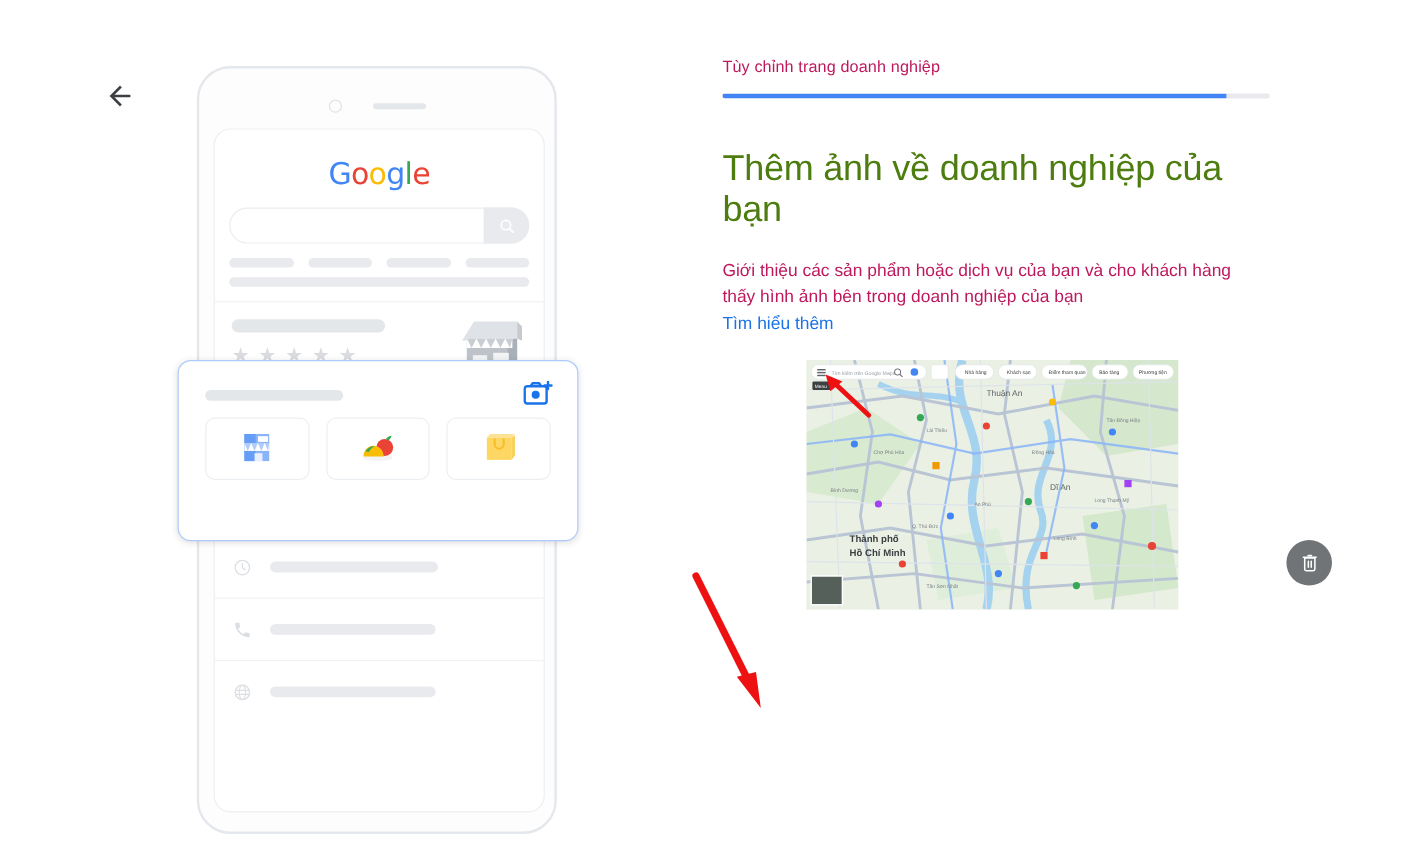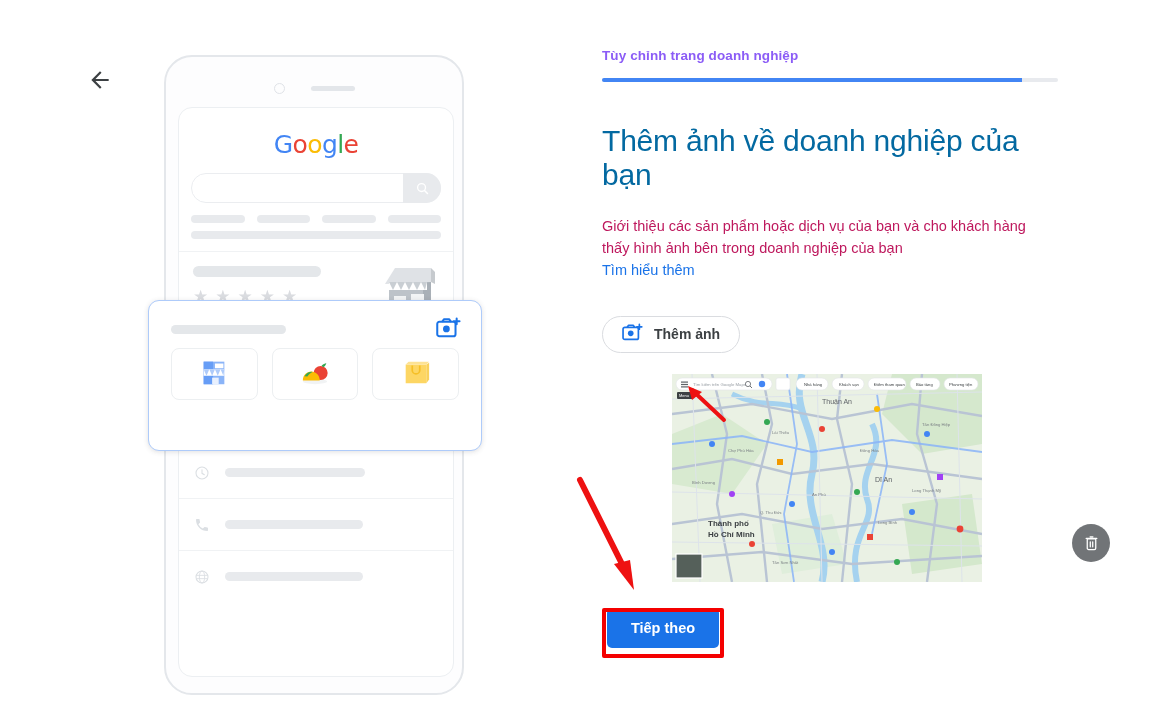--- a/index.html
+++ b/index.html
@@ -99,25 +99,25 @@
 
   .list-rows { margin-top: 50px; }
   .lrow { position: relative; display: flex; align-items: center; gap: 14px; padding: 0 14px; height: 52px; border-top: 1px solid #f0f2f4; }
   .lrow .licon { width: 18px; height: 18px; color:#dbdfe3; flex: 0 0 18px; display:flex;align-items:center;justify-content:center;}
   .lrow .lbars { flex: 1; }
   .lbar { height: 9px; border-radius: 5px; background: #e8eaed; }
   .map-thumb { position: absolute; right: 0; top: 0; width: 84px; height: 56px; background:#f1f3f4; overflow:hidden;}
 
   
   .panel { position: absolute; left: 602px; top: 48px; width: 456px; }
-  .step-label { font-size: 13.5px; color: #8b5cf6; font-weight: bold; letter-spacing: .1px; }
+  .step-label { font-size: 13.5px; color: #be185d; font-weight: normal; letter-spacing: .1px; }
   .progress { margin-top: 15px; height: 4px; background: #e8eaee; border-radius: 2px; overflow: hidden; }
   .progress-fill { height: 100%; background: #4285F4; }
 
-  .h1 { margin-top: 42px; font-size: 30px; color: #0369a1; font-weight: 400; letter-spacing: -0.2px; }
+  .h1 { margin-top: 42px; font-size: 30px; color: #4d7c0f; font-weight: 400; letter-spacing: -0.2px; }
   .body-text { margin-top: 23px; font-size: 14.5px; line-height: 1.55; color: #be185d; width: 452px; }
   .link { margin-top: 2px; font-size: 14.5px; color: #1a73e8; cursor: pointer; display: inline-block; }
 
   .add-photo-btn {
     margin-top: 37px; display: inline-flex; align-items: center; gap: 11px;
     height: 37px; padding: 0 19px;
     border: 1px solid #dadce0; border-radius: 19px;
     background: #fff; cursor: pointer;
     font-size: 14px; color: #3c4043; font-weight: bold;
   }
@@ -333,33 +333,20 @@
   <div class="panel">
     <div class="step-label">Tùy chỉnh trang doanh nghiệp</div>
     <div class="progress">
       <div class="progress-fill" id="progress-fill" style="width: 92%;"></div>
     </div>
 
     <div class="h1">Thêm ảnh về doanh nghiệp của bạn</div>
     <div class="body-text">Giới thiệu các sản phẩm hoặc dịch vụ của bạn và cho khách hàng thấy hình ảnh bên trong doanh nghiệp của bạn</div>
     <div class="link">Tìm hiểu thêm</div>
 
-    <div>
-      <div class="add-photo-btn">
-        <span>
-          <svg width="21" height="19" viewBox="0 0 26 22">
-            <rect x="1.3" y="4.6" width="19" height="15" rx="2.2" fill="none" stroke="#1a73e8" stroke-width="2.1"></rect>
-            <path d="M6.4 4.6l1.8-2.6h5.6l1.8 2.6" fill="none" stroke="#1a73e8" stroke-width="2.1" stroke-linejoin="round"></path>
-            <circle cx="10.8" cy="12" r="3.5" fill="#1a73e8"></circle>
-            <path d="M21.5 1v6M18.5 4h6" stroke="#1a73e8" stroke-width="2.1" stroke-linecap="round"></path>
-          </svg>
-        </span>
-        <span>Thêm ảnh</span>
-      </div>
-    </div>
 
     <div class="thumb-wrap">
       <div class="thumb-img" title="Ảnh chụp màn hình Google Maps Thành phố Hồ Chí Minh">
         <svg width="310" height="208" viewBox="0 0 310 208">
           <rect width="310" height="208" fill="#eaf1e4"></rect>
 
           <path d="M0 60 L50 40 L95 70 L60 120 L0 110 Z" fill="#d8ead0"></path>
           <path d="M220 0 L310 0 L310 70 L250 80 L210 40 Z" fill="#d5e8cd"></path>
           <path d="M230 130 L300 120 L310 190 L240 200 Z" fill="#d4e8cc"></path>
           <path d="M100 150 L160 140 L175 190 L110 200 Z" fill="#dfeedb"></path>
@@ -460,24 +447,20 @@
         </svg>
       </div>
       <div class="trash-btn">
         <svg width="17" height="17" viewBox="0 0 24 24">
           <path d="M6 7h12v13a2 2 0 0 1-2 2H8a2 2 0 0 1-2-2V7z" fill="none" stroke="#fff" stroke-width="1.8"></path>
           <path d="M4.5 6.2h15M10 4h4M10.3 11v7M13.7 11v7" stroke="#fff" stroke-width="1.8" stroke-linecap="round"></path>
         </svg>
       </div>
     </div>
 
-    <div class="next-wrap">
-      <div class="next-btn">Tiếp theo</div>
-      <div class="redbox"></div>
-    </div>
   </div>
 
   <svg class="red-arrow" width="80" height="125" viewBox="0 0 80 125">
     <line x1="8" y1="8" x2="52" y2="96" stroke="#ee1111" stroke-width="6" stroke-linecap="round"></line>
     <polygon points="62,118 42,92 58,88" fill="#ee1111"></polygon>
   </svg>
 
 </div>
 
 </body></html>

